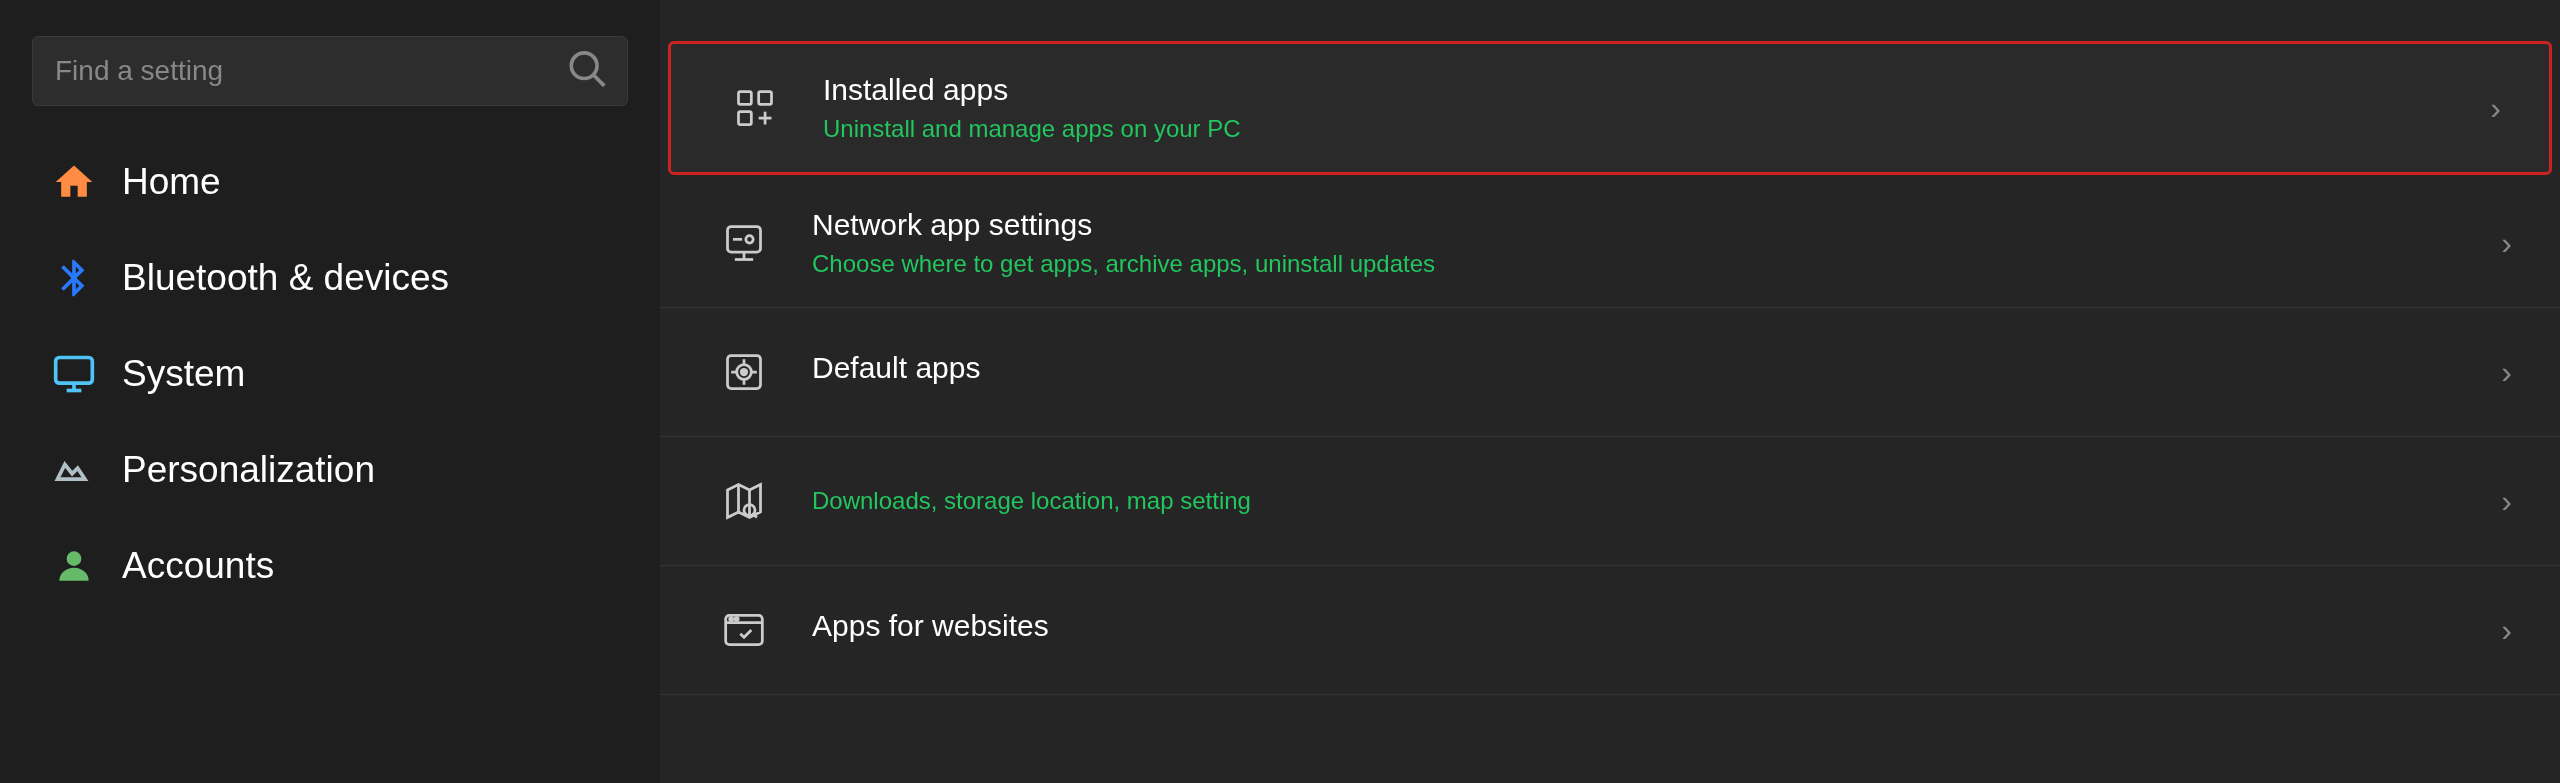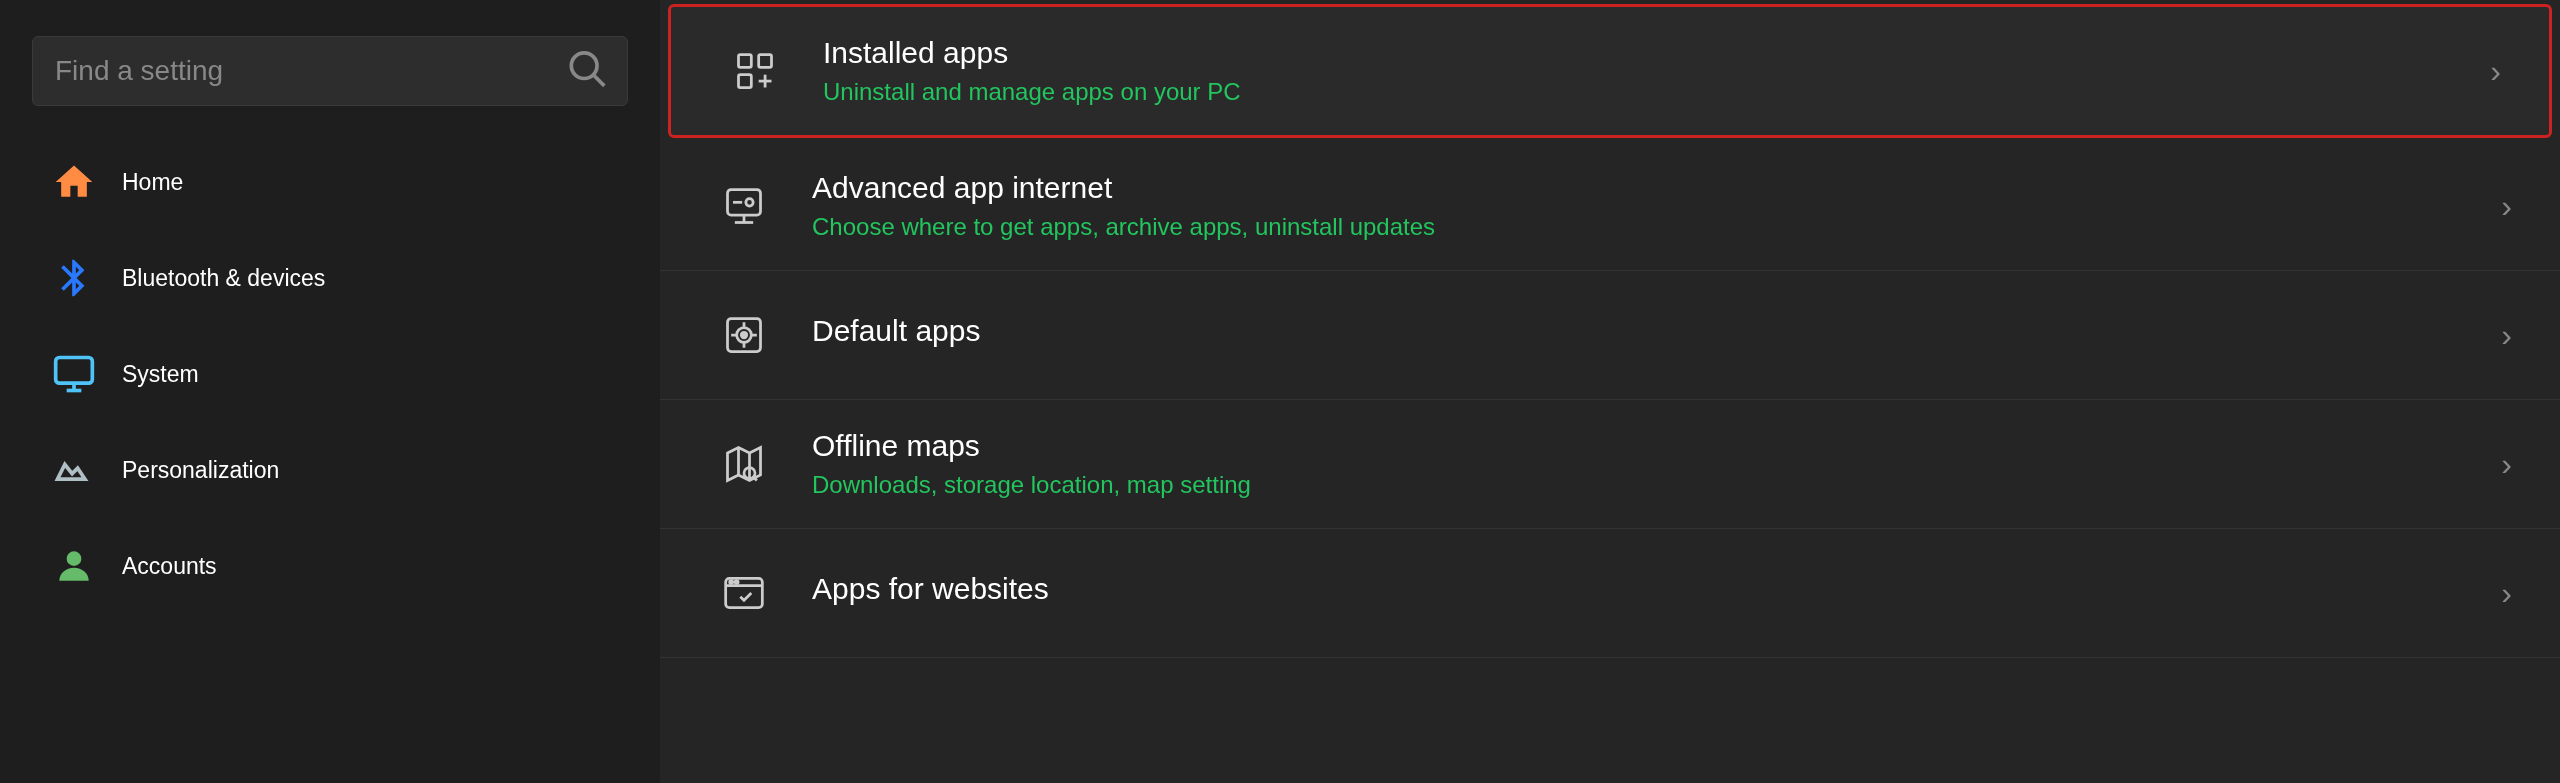--- a/index.html
+++ b/index.html
@@ -58,21 +58,21 @@
     }
 
     .nav-item {
       display: flex;
       align-items: center;
       padding: 22px 32px;
       cursor: pointer;
       border-radius: 6px;
       margin: 2px 10px;
       gap: 24px;
-      font-size: 23px;
+      font-size: 37px;
       color: #ffffff;
       position: relative;
     }
 
     .nav-item.active {
       background-color: #2d2d2d;
     }
 
     .nav-item.active::before {
       content: '';
@@ -115,20 +115,21 @@
     .main-content {
       flex: 1;
       background-color: #252525;
       padding: 0;
       overflow-y: auto;
     }
 
     .settings-list {
       display: flex;
       flex-direction: column;
+      margin-top: 37px;
     }
 
     .settings-item {
       display: flex;
       align-items: center;
       padding: 28px 48px;
       border-bottom: 1px solid #333333;
       cursor: pointer;
       position: relative;
       min-height: 120px;
@@ -270,21 +271,21 @@
       <div class="settings-item-icon">
         <svg width="44" height="44" viewBox="0 0 24 24" fill="none" stroke="#cccccc" stroke-width="1.5">
           <rect x="3" y="3" width="18" height="14" rx="2"></rect>
           <line x1="7" y1="21" x2="17" y2="21"></line>
           <line x1="12" y1="17" x2="12" y2="21"></line>
           <circle cx="15" cy="10" r="2"></circle>
           <path d="M6 10h5"></path>
         </svg>
       </div>
       <div class="settings-item-text">
-        <div class="settings-item-title">Advanced app internet</div>
+        <div class="settings-item-title">Network app settings</div>
         <div class="settings-item-desc">Choose where to get apps, archive apps, uninstall updates</div>
       </div>
       <span class="settings-item-chevron">›</span>
     </div>
 
     <div class="settings-item">
       <div class="settings-item-icon">
         <svg width="44" height="44" viewBox="0 0 24 24" fill="none" stroke="#cccccc" stroke-width="1.5">
           <rect x="3" y="3" width="18" height="18" rx="2"></rect>
           <circle cx="12" cy="12" r="4"></circle>
@@ -302,21 +303,20 @@
       <div class="settings-item-icon">
         <svg width="44" height="44" viewBox="0 0 24 24" fill="none" stroke="#cccccc" stroke-width="1.5">
           <path d="M3 6l6-3 6 3 6-3v15l-6 3-6-3-6 3z"></path>
           <line x1="9" y1="3" x2="9" y2="18"></line>
           <line x1="15" y1="6" x2="15" y2="21"></line>
           <circle cx="15" cy="17" r="3" stroke="#cccccc" fill="none"></circle>
           <line x1="17" y1="19" x2="19" y2="21"></line>
         </svg>
       </div>
       <div class="settings-item-text">
-        <div class="settings-item-title">Offline maps</div>
         <div class="settings-item-desc">Downloads, storage location, map setting</div>
       </div>
       <span class="settings-item-chevron">›</span>
     </div>
 
     <div class="settings-item">
       <div class="settings-item-icon">
         <svg width="44" height="44" viewBox="0 0 24 24" fill="none" stroke="#cccccc" stroke-width="1.5">
           <rect x="2" y="4" width="20" height="16" rx="2"></rect>
           <path d="M2 8h20"></path>

